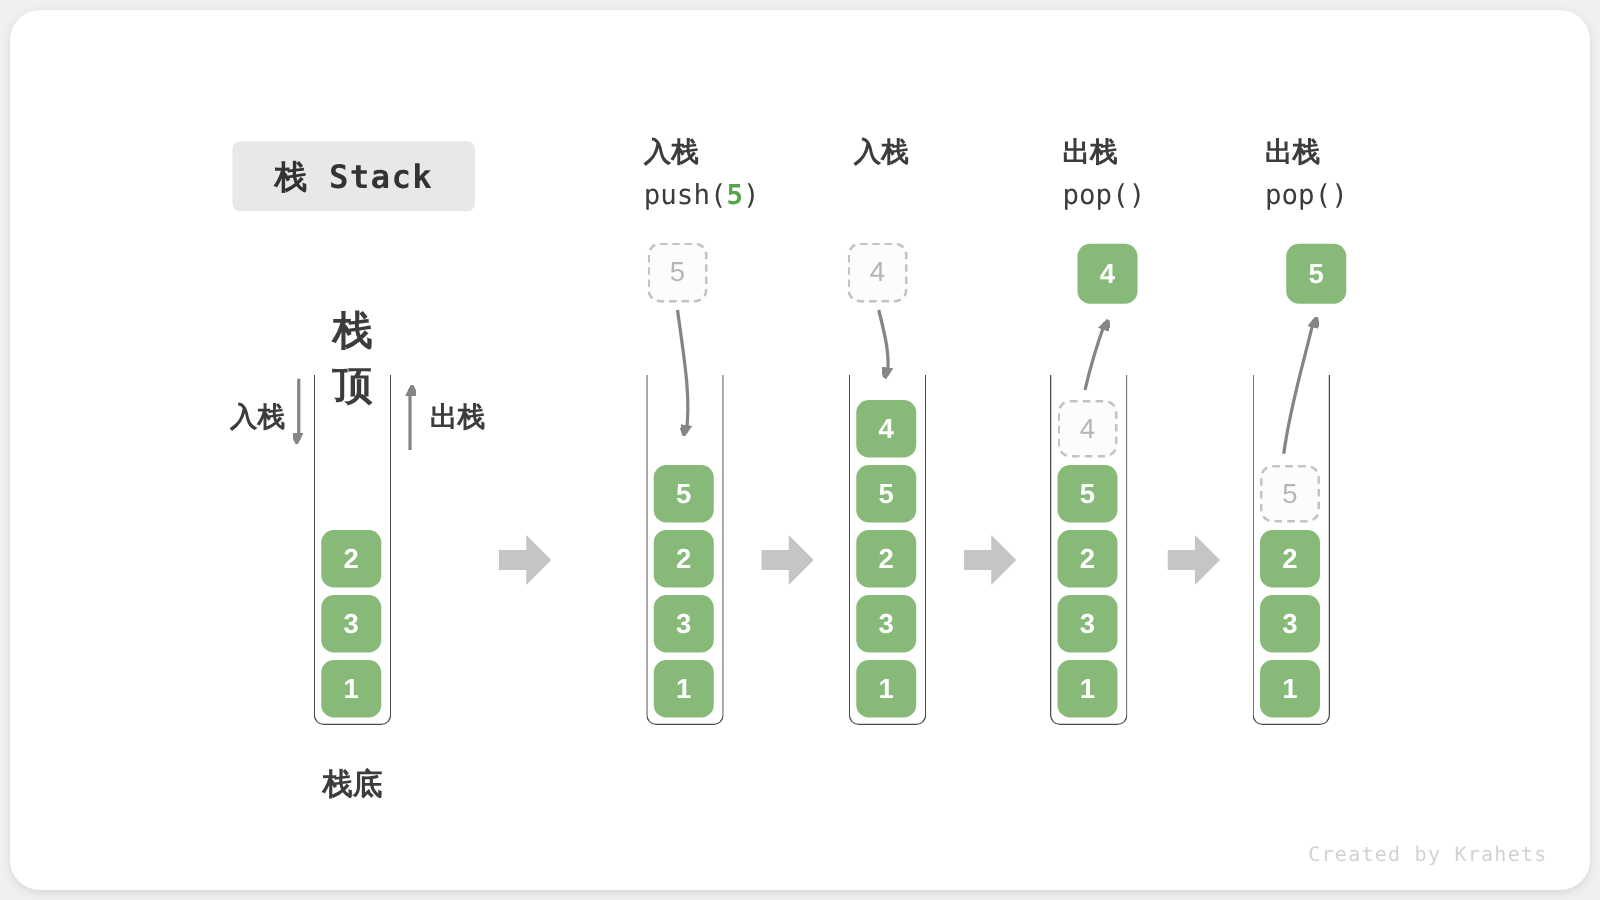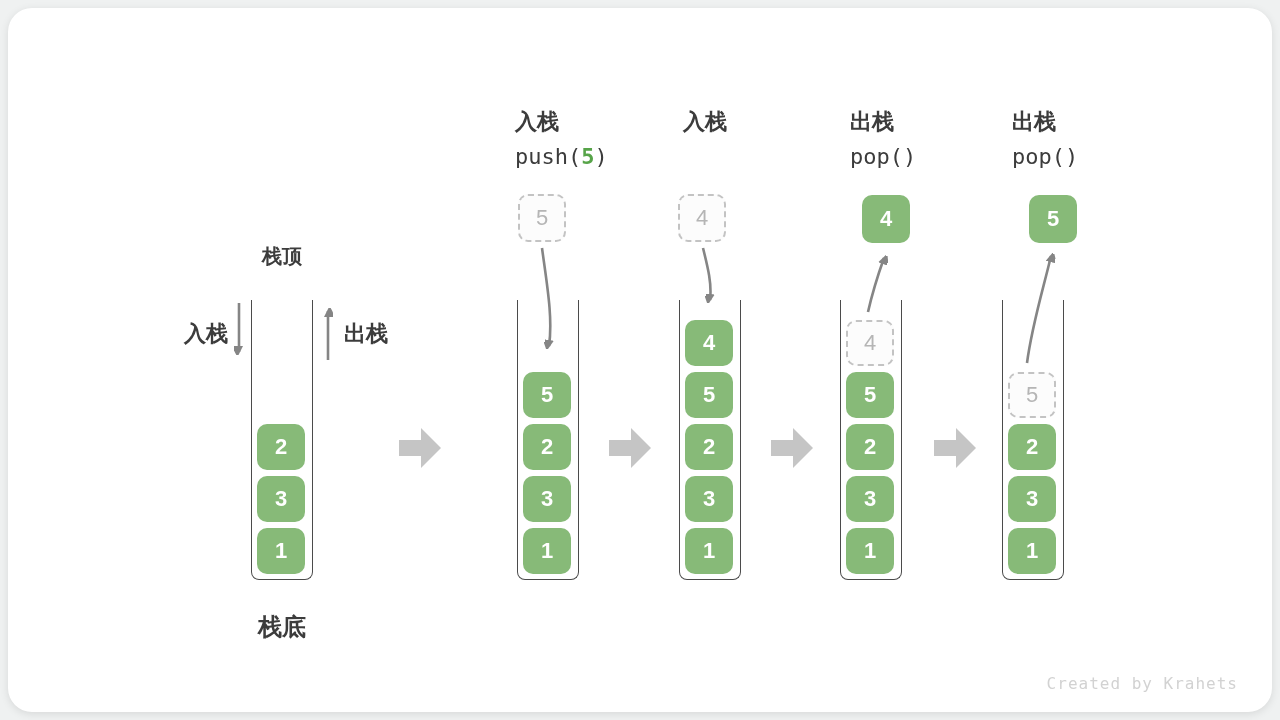--- a/index.html
+++ b/index.html
@@ -32,39 +32,42 @@
         border-left:1.8px solid var(--container-stroke);
         border-right:1.8px solid var(--container-stroke);
         border-bottom:1.8px solid var(--container-stroke);
         border-radius:0 0 8px 8px;}
   .sf1{left:251px;} .sf2{left:517px;} .sf3{left:679px;} .sf4{left:840px;} .sf5{left:1002px;}
   .block{position:absolute;left:5px;width:48px;height:46px;border-radius:10px;
         display:flex;align-items:center;justify-content:center;font-size:22px;}
   .row-a{top:20px;} .row-b{top:72px;} .row-c{top:124px;} .row-d{top:176px;} .row-e{top:228px;}
 
   .side-label{position:absolute;font-weight:700;font-size:22px;color:var(--text-dark);}
-  .lbl-top{left:251px;top:243px;width:62px;text-align:center;font-size:20px;}
+  .lbl-top{left:251px;top:243px;width:62px;text-align:center;font-size:32px;}
   .lbl-bottom{left:251px;top:611px;width:62px;text-align:center;font-size:24px;}
   .lbl-push{left:184px;top:319px;}
   .lbl-pop{left:344px;top:319px;}
 
   .arrows-overlay{position:absolute;left:0;top:0;width:1280px;height:720px;pointer-events:none;}
   .arrow-path{fill:none;stroke:var(--arrow-gray);stroke-width:2.6px;}
   .block-arrow{position:absolute;top:428px;}
   .ba1{left:399px;} .ba2{left:609px;} .ba3{left:771px;} .ba4{left:934px;}
   .block-arrow polygon{fill:var(--block-arrow-gray);}
   .footer{position:absolute;right:42px;top:674px;font:500 16px "DejaVu Sans Mono",monospace;
         color:var(--footer-gray);letter-spacing:1px;text-align:right;}
 </style>
 </head>
 <body>
 
 <div class="stage">
   <div class="card"></div>
 
+  <div class="title-box">
+    <span>栈 Stack</span>
+  </div>
 
   <div class="op-col oc1">
     <div class="op-label">入栈</div>
     <div class="op-code"><span>push(</span><span class="num">5</span><span>)</span></div>
   </div>
   <div class="op-col oc2">
     <div class="op-label">入栈</div>
   </div>
   <div class="op-col oc3">
     <div class="op-label">出栈</div>

